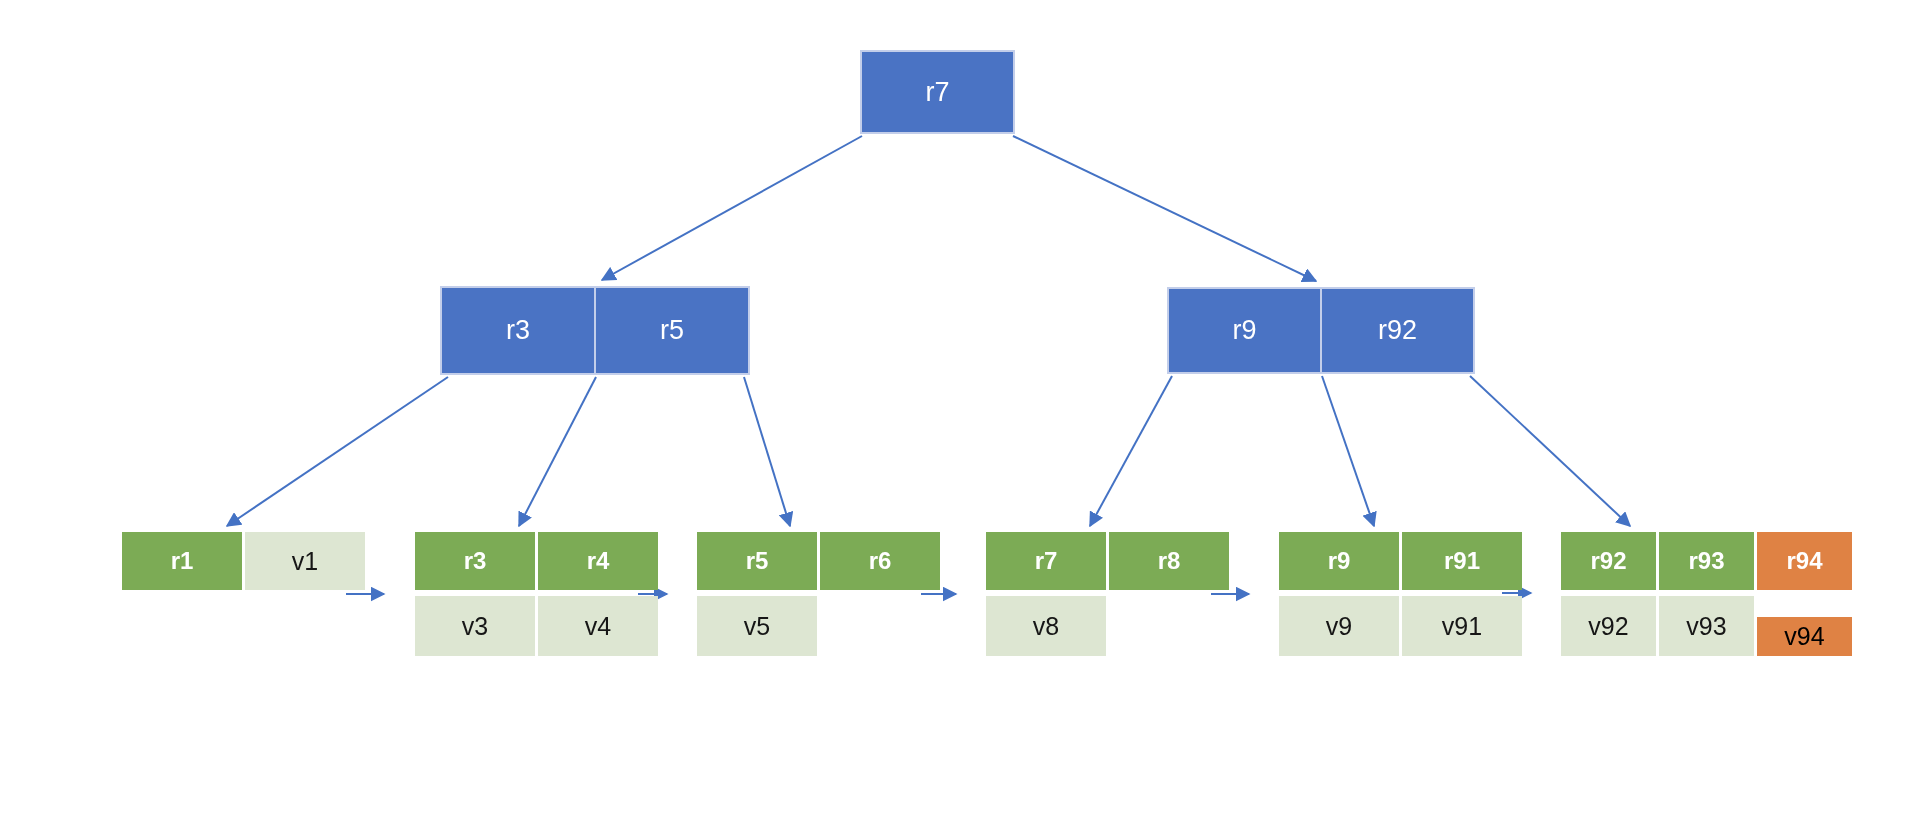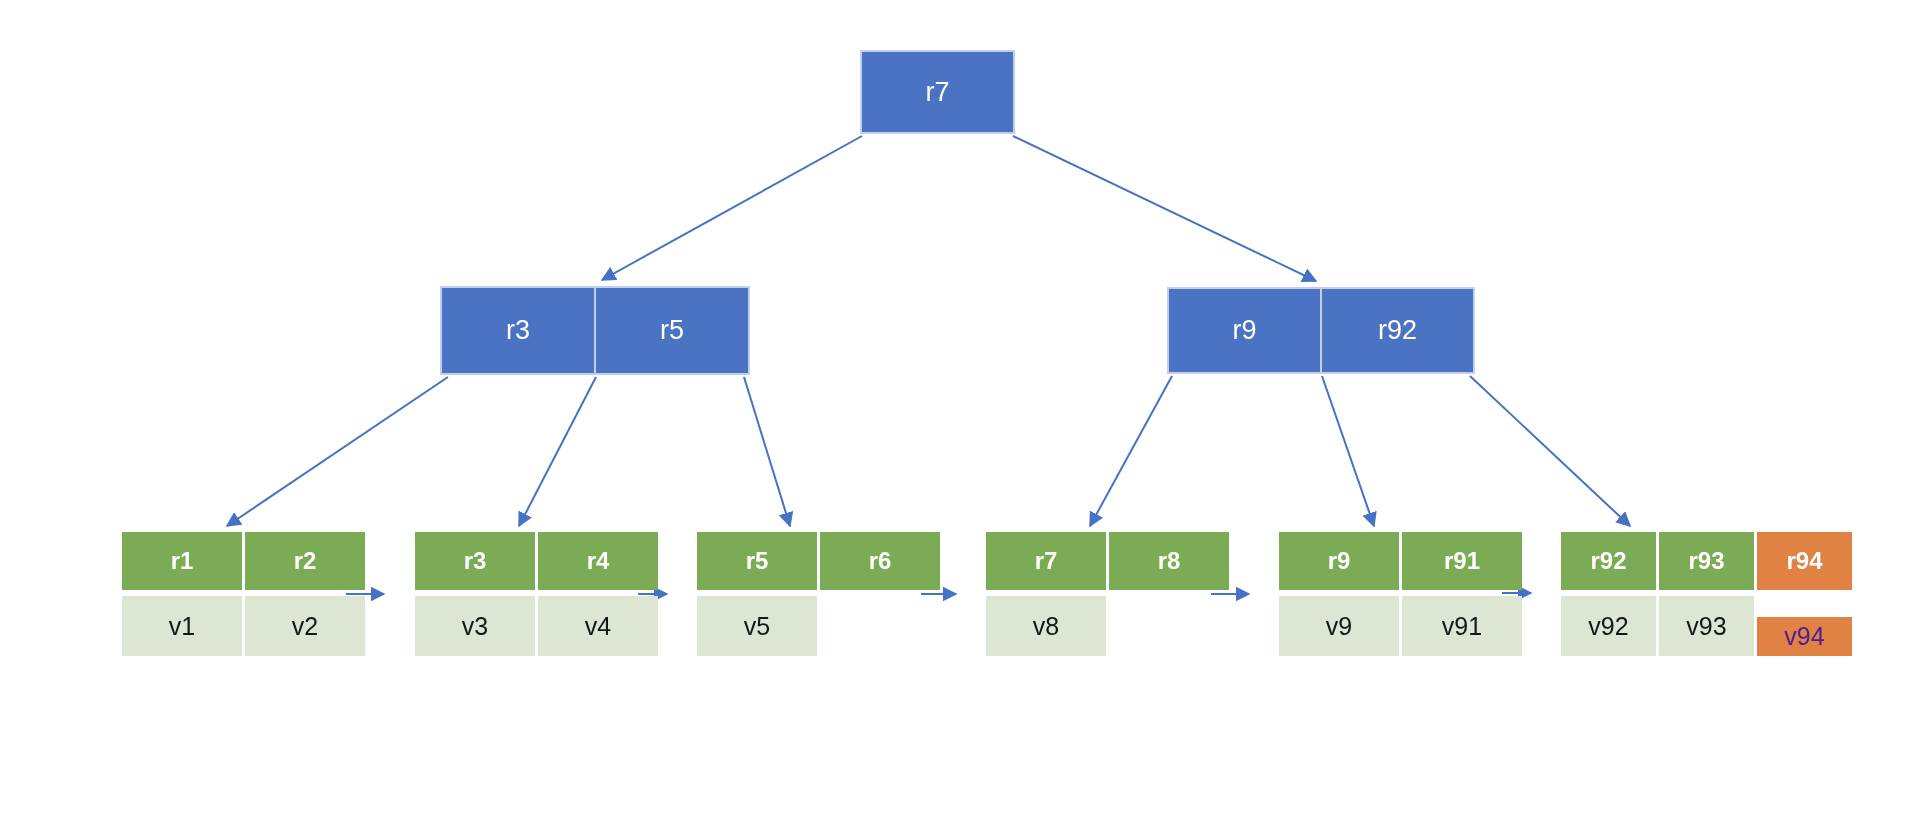--- a/index.html
+++ b/index.html
@@ -23,21 +23,21 @@
 
   
   .leaf{position:absolute;display:grid;column-gap:3px;row-gap:6px;
         grid-template-columns:repeat(2,120px);grid-template-rows:58px 60px;padding-left:23px;}
   .leaf.cols3{grid-template-columns:repeat(3,95px);}
   .kcell{background:var(--leaf-key-green,#7CAB55);color:#ffffff;font-weight:700;
          font-size:24px;display:flex;align-items:center;justify-content:center;}
   .vcell{background:var(--leaf-value-green,#DDE6D2);color:#161616;
          font-size:25px;display:flex;align-items:center;justify-content:center;}
   .kcell.hl{background:var(--highlight-orange,#DF8244);}
-  .vcell.hl{background:var(--highlight-orange,#DF8244);color:#4c1d95;margin-top:21px;}
+  .vcell.hl{background:var(--highlight-orange,#DF8244);color:#000000;margin-top:21px;}
   #leaf-1{left:99px;top:532px;}
   #leaf-2{left:392px;top:532px;}
   #leaf-3{left:674px;top:532px;}
   #leaf-4{left:963px;top:532px;}
   #leaf-5{left:1256px;top:532px;}
   #leaf-6{left:1538px;top:532px;}
 </style>
 </head>
 <body>
 
@@ -78,23 +78,21 @@
     <div class="bcell">r3</div>
     <div class="bcell">r5</div>
   </div>
   <div class="bnode" id="internal-right">
     <div class="bcell">r9</div>
     <div class="bcell">r92</div>
   </div>
 
   <div class="leaf" id="leaf-1">
     <div class="kcell">r1</div>
-    <div class="kcell">r2</div>
     <div class="vcell">v1</div>
-    <div class="vcell">v2</div>
   </div>
 
   <div class="leaf" id="leaf-2">
     <div class="kcell">r3</div>
     <div class="kcell">r4</div>
     <div class="vcell">v3</div>
     <div class="vcell">v4</div>
   </div>
 
   <div class="leaf" id="leaf-3">

